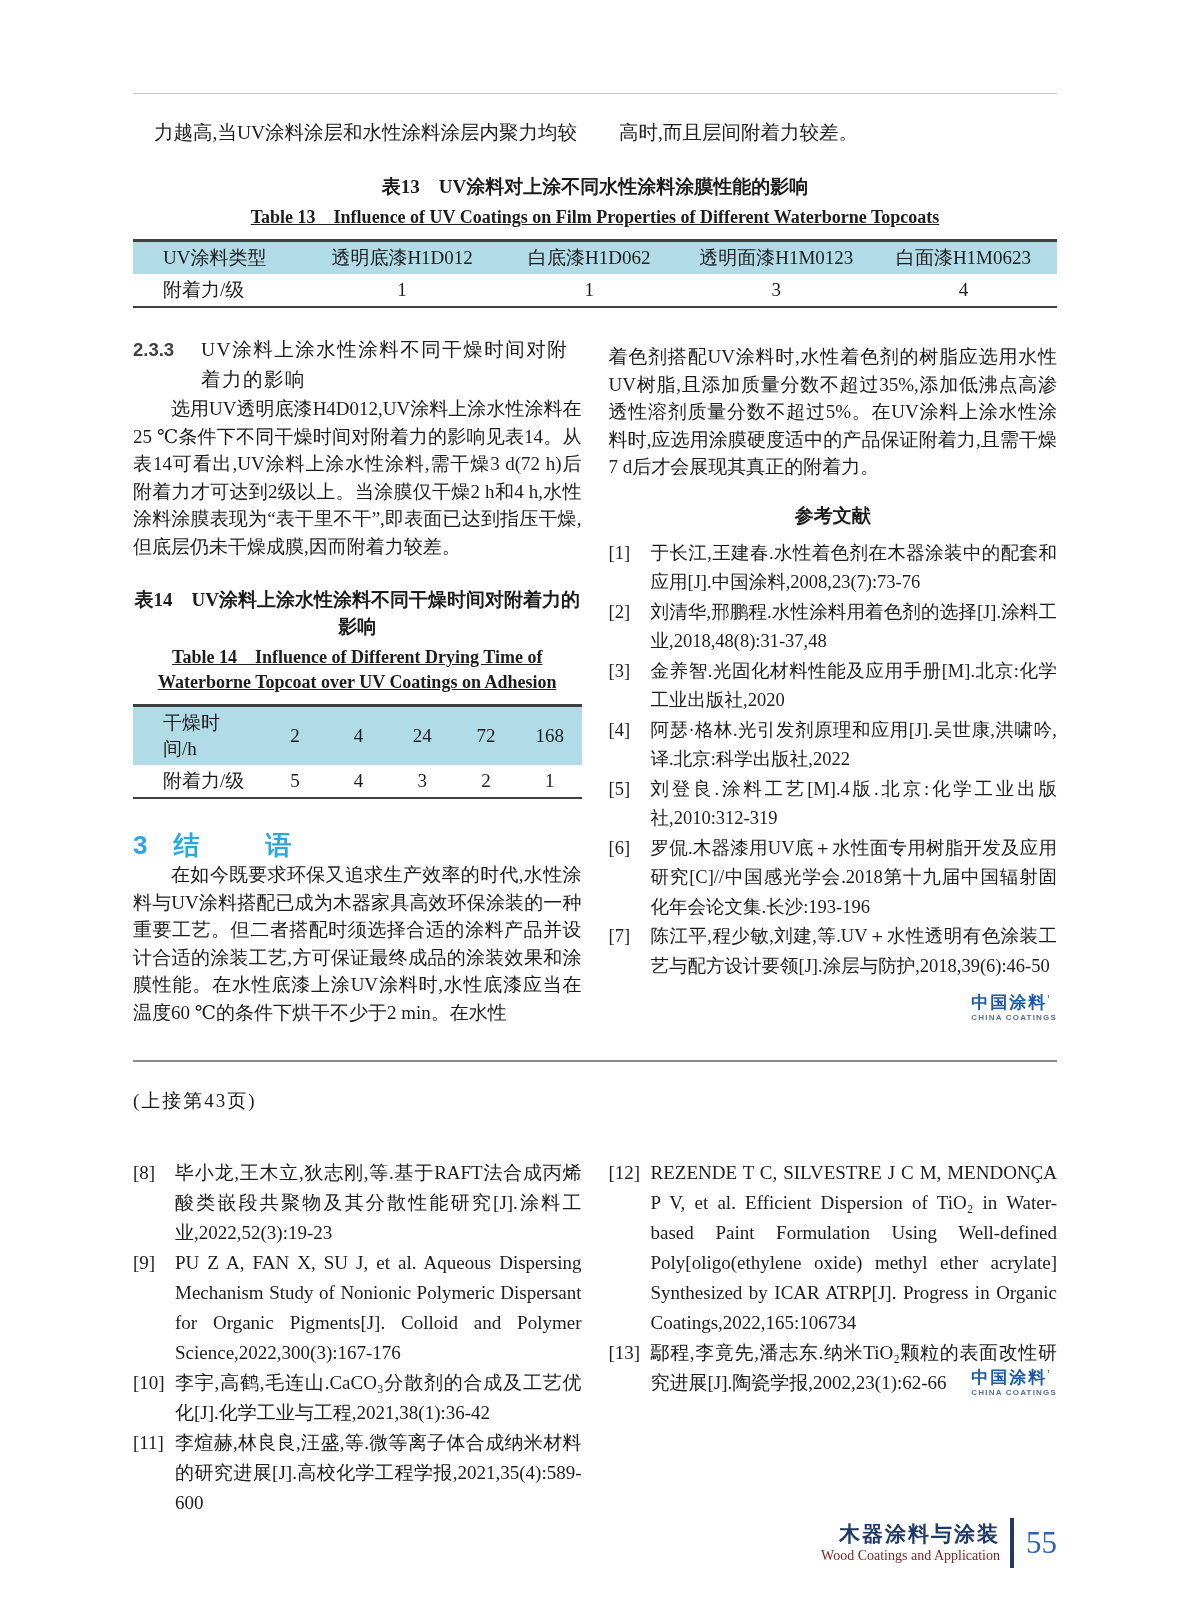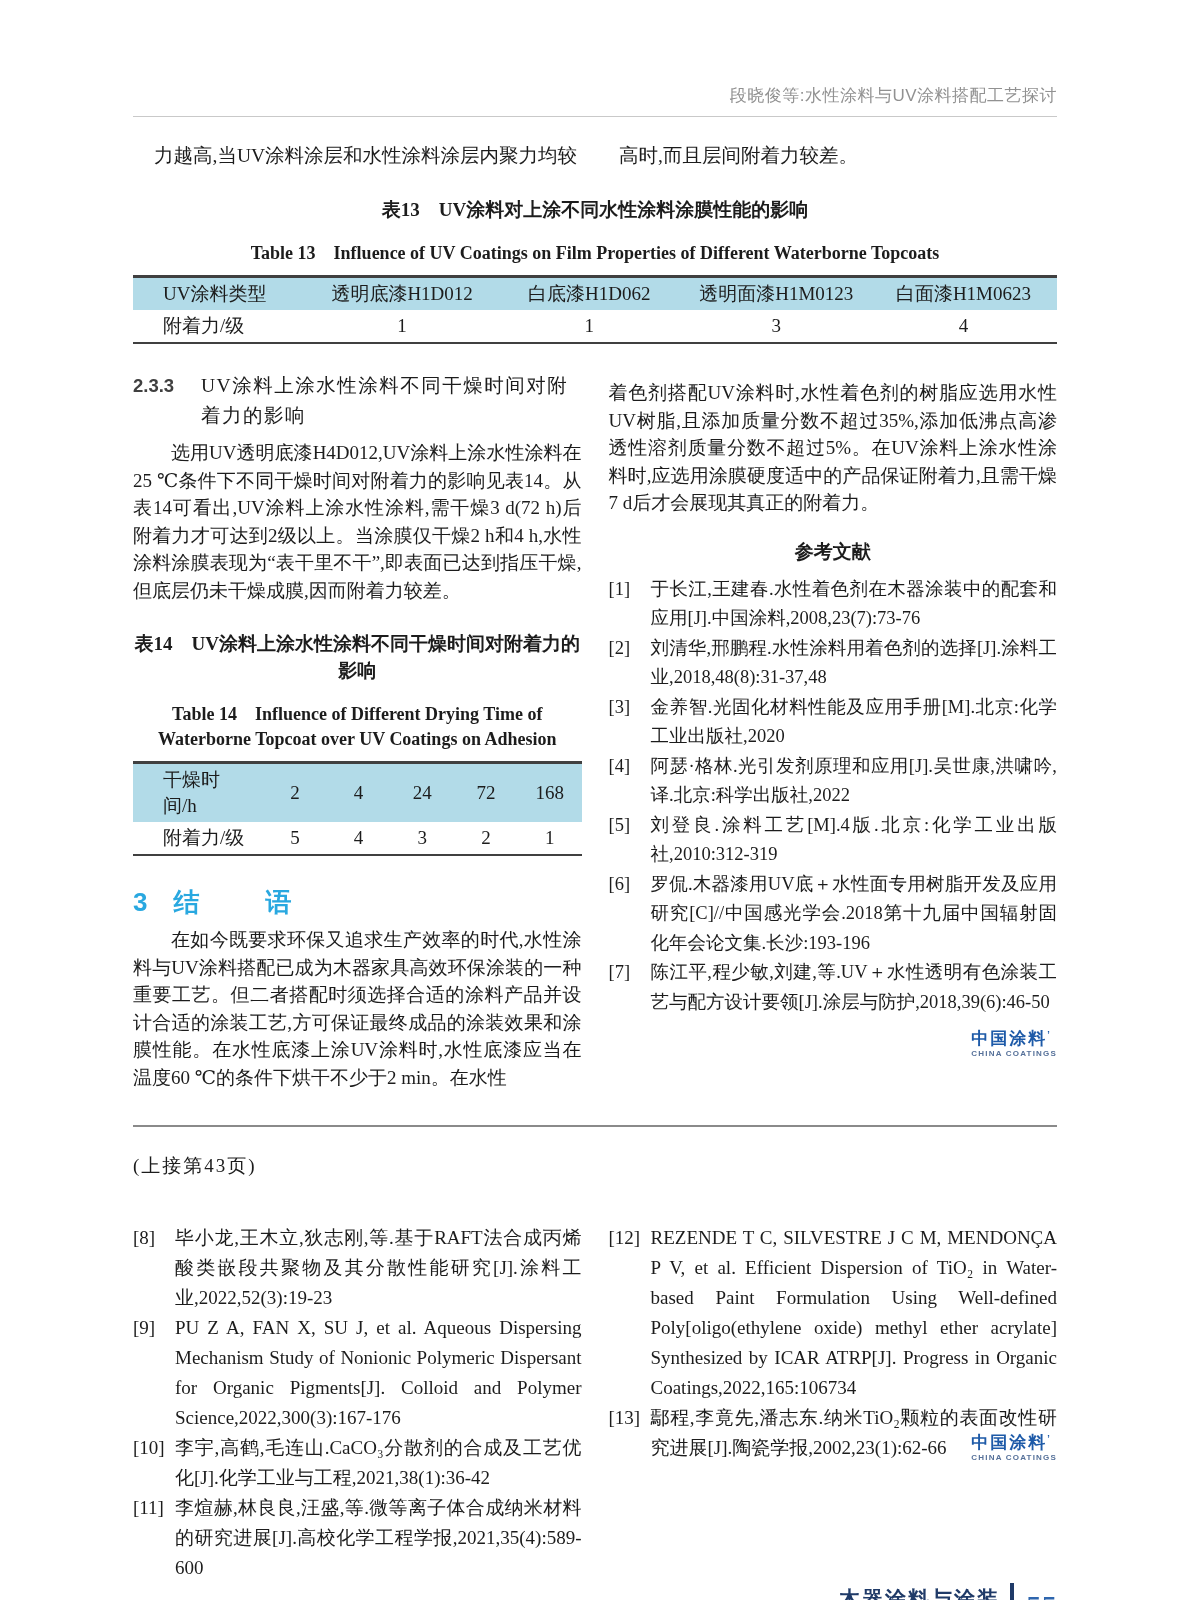--- a/index.html
+++ b/index.html
@@ -30,22 +30,23 @@
   .intro-row { margin-top: 25px; font-size: 19.5px; line-height: 28px; }
   .intro-left { text-align: justify; margin-left: 21px; }
 
   
   .cap-cn {
     text-align: center; font-weight: bold; font-size: 19px;
     line-height: 27px; margin-top: 26px;
   }
   .cap-en {
     text-align: center; font-weight: bold; font-size: 18px;
-    line-height: 25px; margin-top: 18px;
+    line-height: 25px; margin-top: 5px;
     font-family: "Liberation Serif", serif;
+    text-decoration: underline;
   }
   table {
     width: 100%; border-collapse: collapse; margin-top: 9px;
     font-size: 19px;
     border-top: 3px solid #404040; border-bottom: 2px solid #404040;
   }
   td { padding: 3px 12px; height: 30px; text-align: center; }
   tr.head-row td { background: #b2dbe8; }
   td.lbl { text-align: left; padding-left: 30px; }
   .t13-c0 { width: 19%; } .t13-c { width: 20.25%; }
@@ -56,21 +57,21 @@
   
   .subsec { display: flex; font-size: 19.5px; line-height: 30px; }
   .subsec-num {
     flex: none; width: 68px; color: #404040; font-weight: bold;
     font-family: "Liberation Sans", "DejaVu Sans", sans-serif; font-size: 18.5px;
   }
   .subsec-title { flex: 1; letter-spacing: 1.5px; }
 
   .para {
     font-size: 19px; line-height: 27.5px; text-align: justify;
-    text-indent: 2em; margin-top: 8px;
+    text-indent: 2em; margin-top: 0;
   }
   .para.no-indent { text-indent: 0; margin-top: 8px; }
 
   
   .sec3 {
     margin-top: 30px; color: #29a8e0; font-weight: bold;
     font-family: "Liberation Sans", "DejaVu Sans", sans-serif;
     font-size: 26px; line-height: 32px;
   }
   .sec3 .sec3-num { margin-right: 26px; }
@@ -121,21 +122,20 @@
     font-family: "Liberation Serif", serif;
   }
   .footer-bar { width: 4px; height: 50px; background: #1f3a68; margin: 0 12px 0 10px; }
   .footer-page { color: #2e66ae; font-size: 31px; font-family: "Liberation Serif", serif; }
 </style>
 </head>
 <body>
 
 <div class="page">
 
-  <div class="running-head">段晓俊等:水性涂料与UV涂料搭配工艺探讨</div>
   <hr class="head-rule">
 
   <div class="cols intro-row">
     <div class="col intro-left">力越高,当UV涂料涂层和水性涂料涂层内聚力均较</div>
     <div class="col">高时,而且层间附着力较差。</div>
   </div>
 
   <div class="cap-cn">表13　UV涂料对上涂不同水性涂料涂膜性能的影响</div>
   <div class="cap-en">Table 13　Influence of UV Coatings on Film Properties of Different Waterborne Topcoats</div>
   <table>

